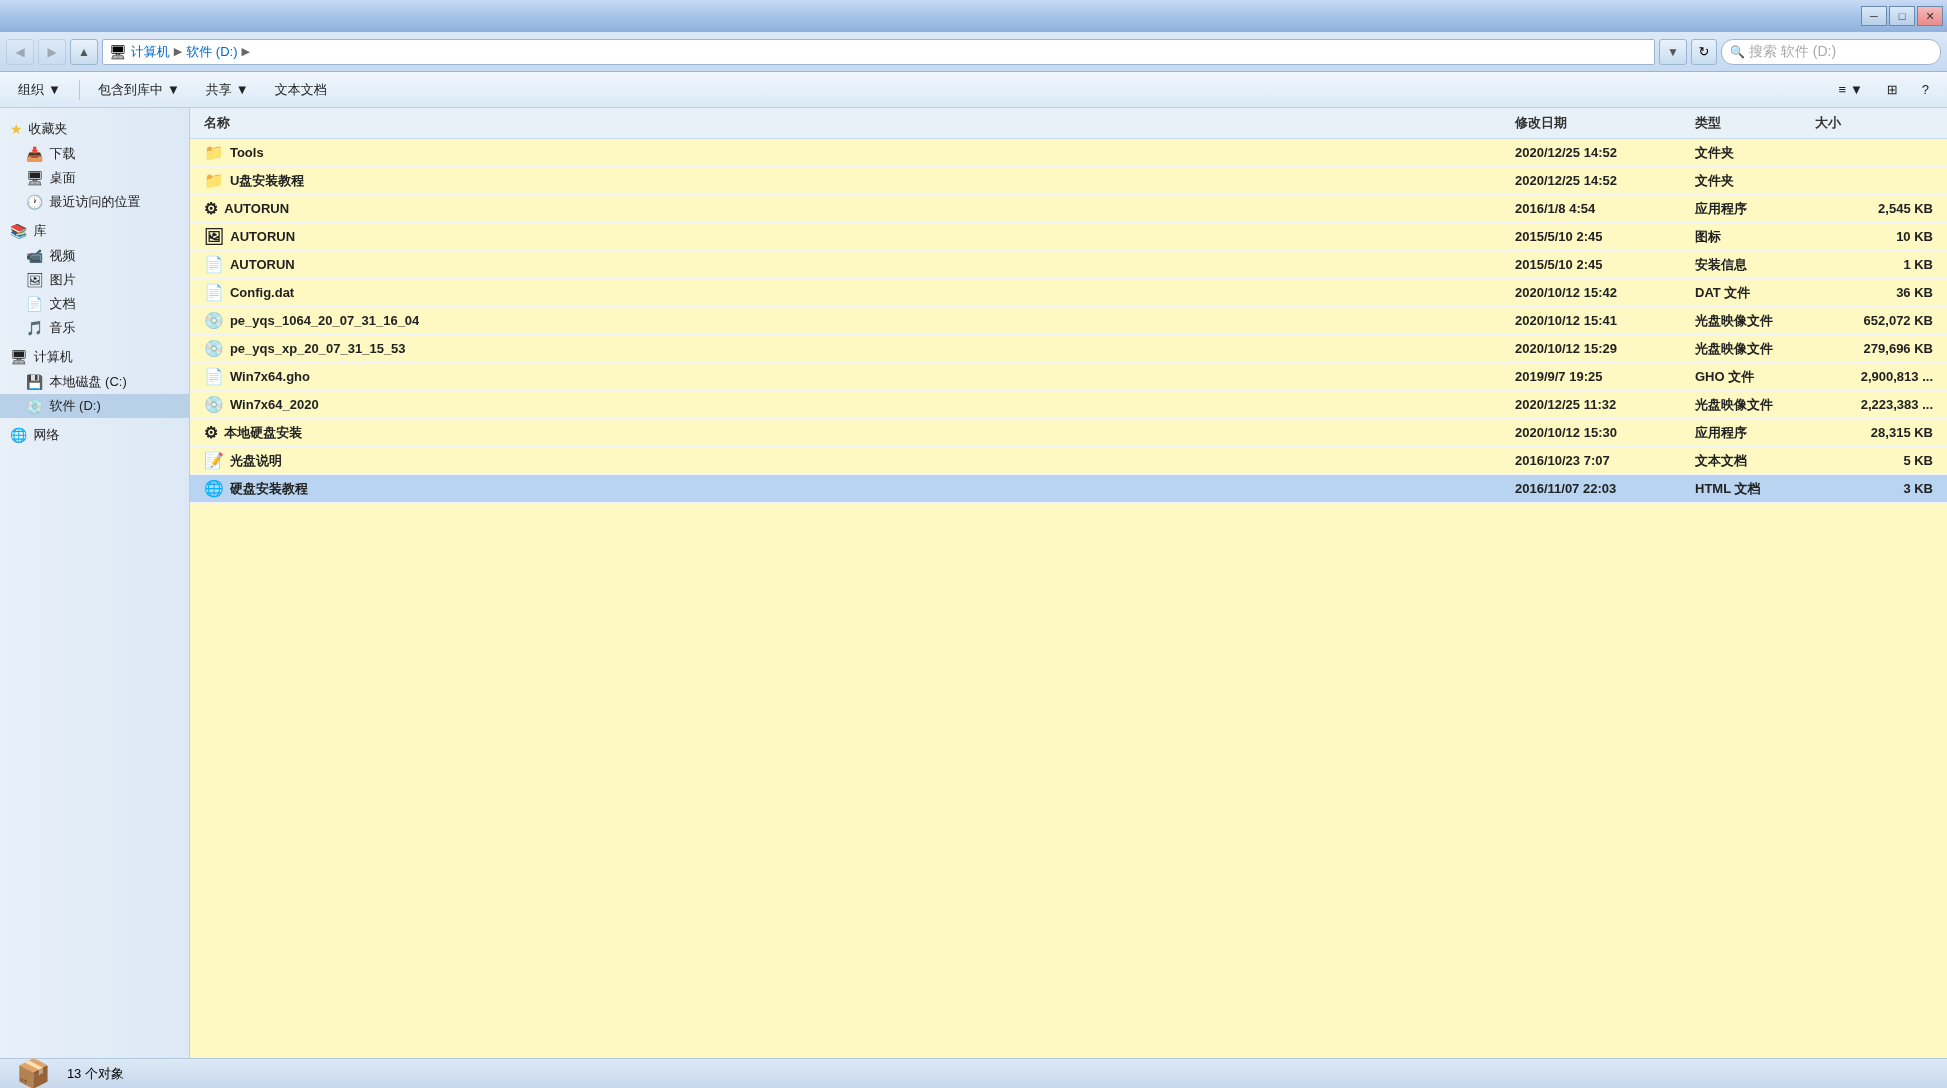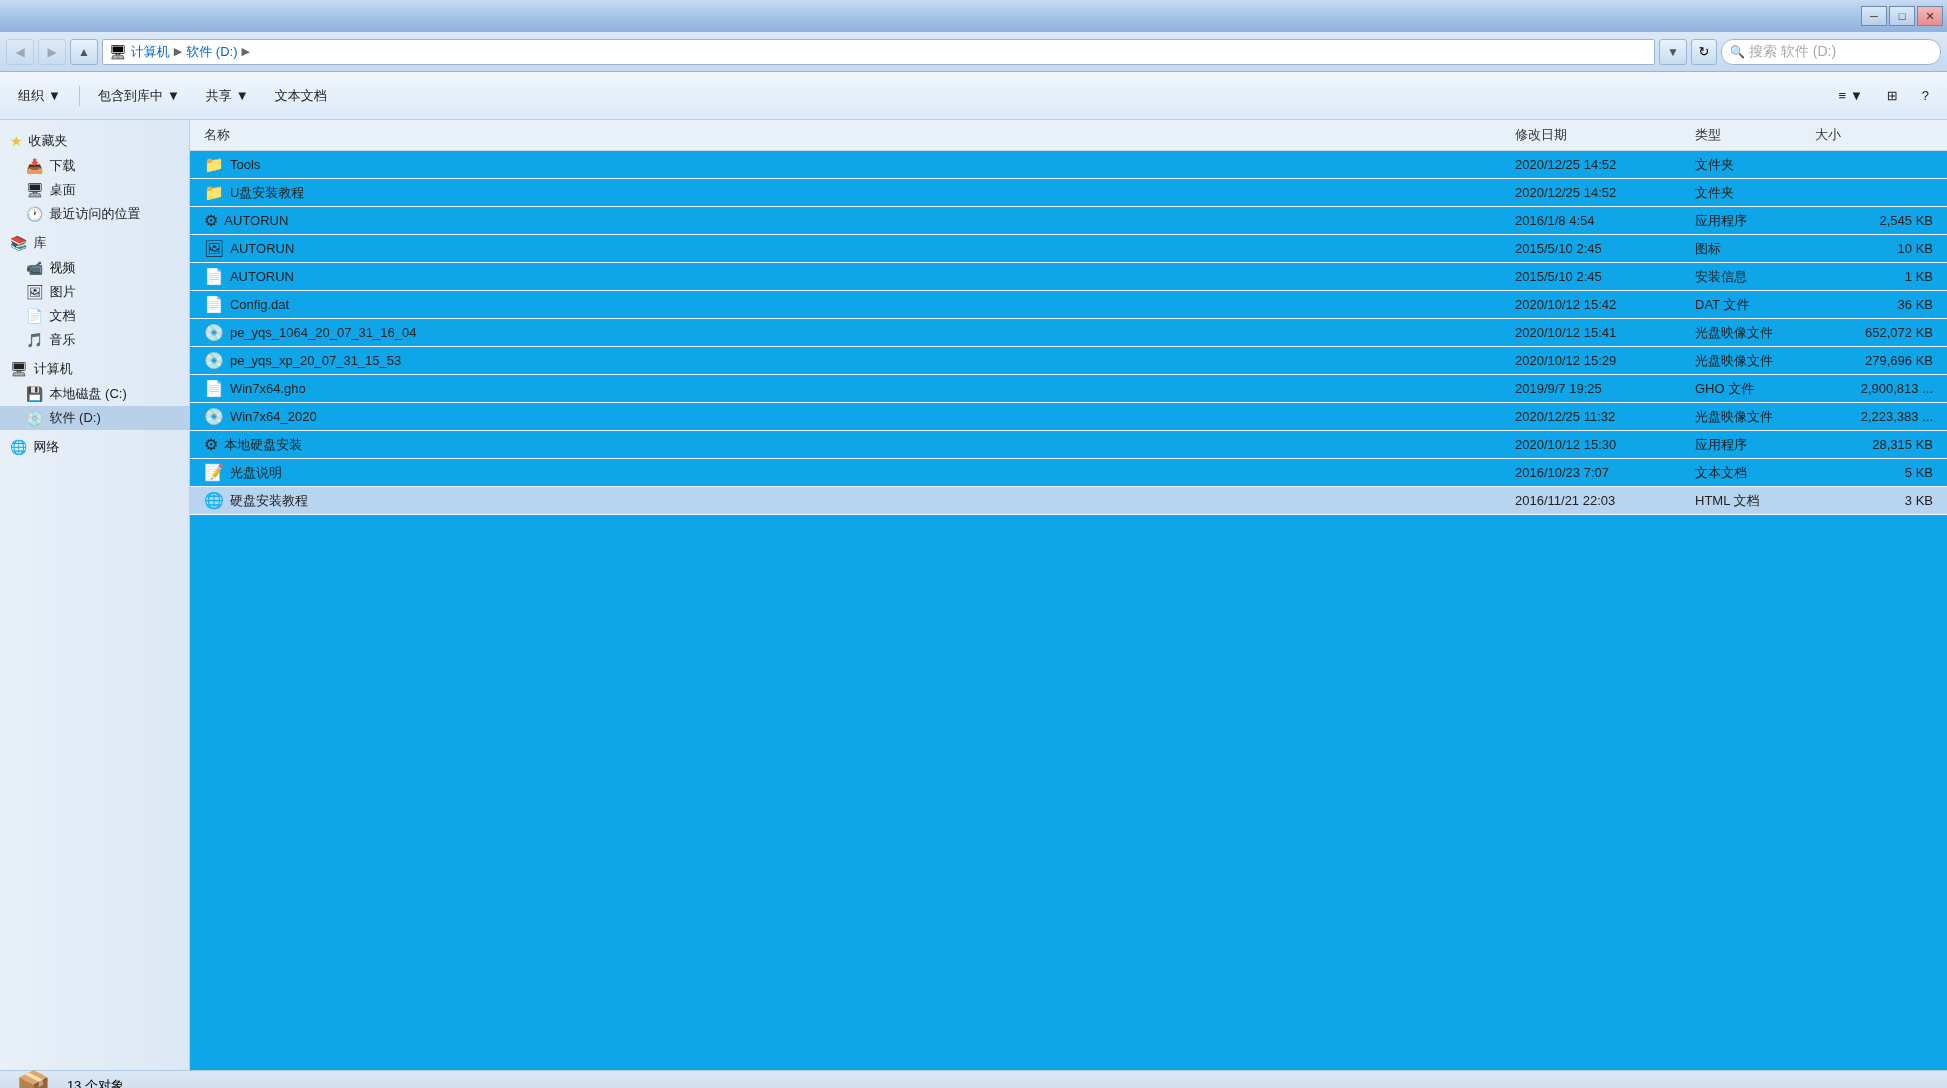--- a/index.html
+++ b/index.html
@@ -103,21 +103,21 @@
       display: flex;
       align-items: center;
       padding: 0 8px;
       gap: 4px;
       color: #999;
       font-size: 12px;
     }
 
     
     .toolbar {
-      height: 48px;
+      height: 36px;
       background: linear-gradient(to bottom, #f0f6fc, #dceaf7);
       border-bottom: 1px solid #b8cfe8;
       display: flex;
       align-items: center;
       padding: 0 8px;
       gap: 6px;
     }
     .toolbar-btn {
       height: 26px;
       padding: 0 10px;
@@ -168,22 +168,23 @@
       color: #222;
       font-size: 13px;
     }
     .sidebar-item.active { background: #b8d0e8; }
     .sidebar-item .icon { font-size: 14px; }
     .star-icon { color: #f0c040; }
 
     
     .file-list-area {
       flex: 1;
-      background: #0ea5e9;
+      background: #fef9c3;
       overflow-y: auto;
+      font-weight: bold;
     }
     .file-list-header {
       display: grid;
       grid-template-columns: 1fr 180px 120px 130px;
       padding: 4px 8px;
       background: #e8f0f8;
       border-bottom: 1px solid #c8dae8;
       position: sticky;
       top: 0;
       z-index: 10;
@@ -488,21 +489,21 @@
           </div>
           <div class="file-cell">2016/10/23 7:07</div>
           <div class="file-cell">文本文档</div>
           <div class="file-cell col-right">5 KB</div>
         </div>
         <div class="file-row selected">
           <div class="file-cell">
             <span class="file-icon">🌐</span>
             <span class="file-name">硬盘安装教程</span>
           </div>
-          <div class="file-cell">2016/11/21 22:03</div>
+          <div class="file-cell">2016/11/07 22:03</div>
           <div class="file-cell">HTML 文档</div>
           <div class="file-cell col-right">3 KB</div>
         </div>
       </div>
   </div>
 </div>
 
 <div class="status-bar">
   <div style="font-size:28px;">📦</div>
   <span>13 个对象</span>

